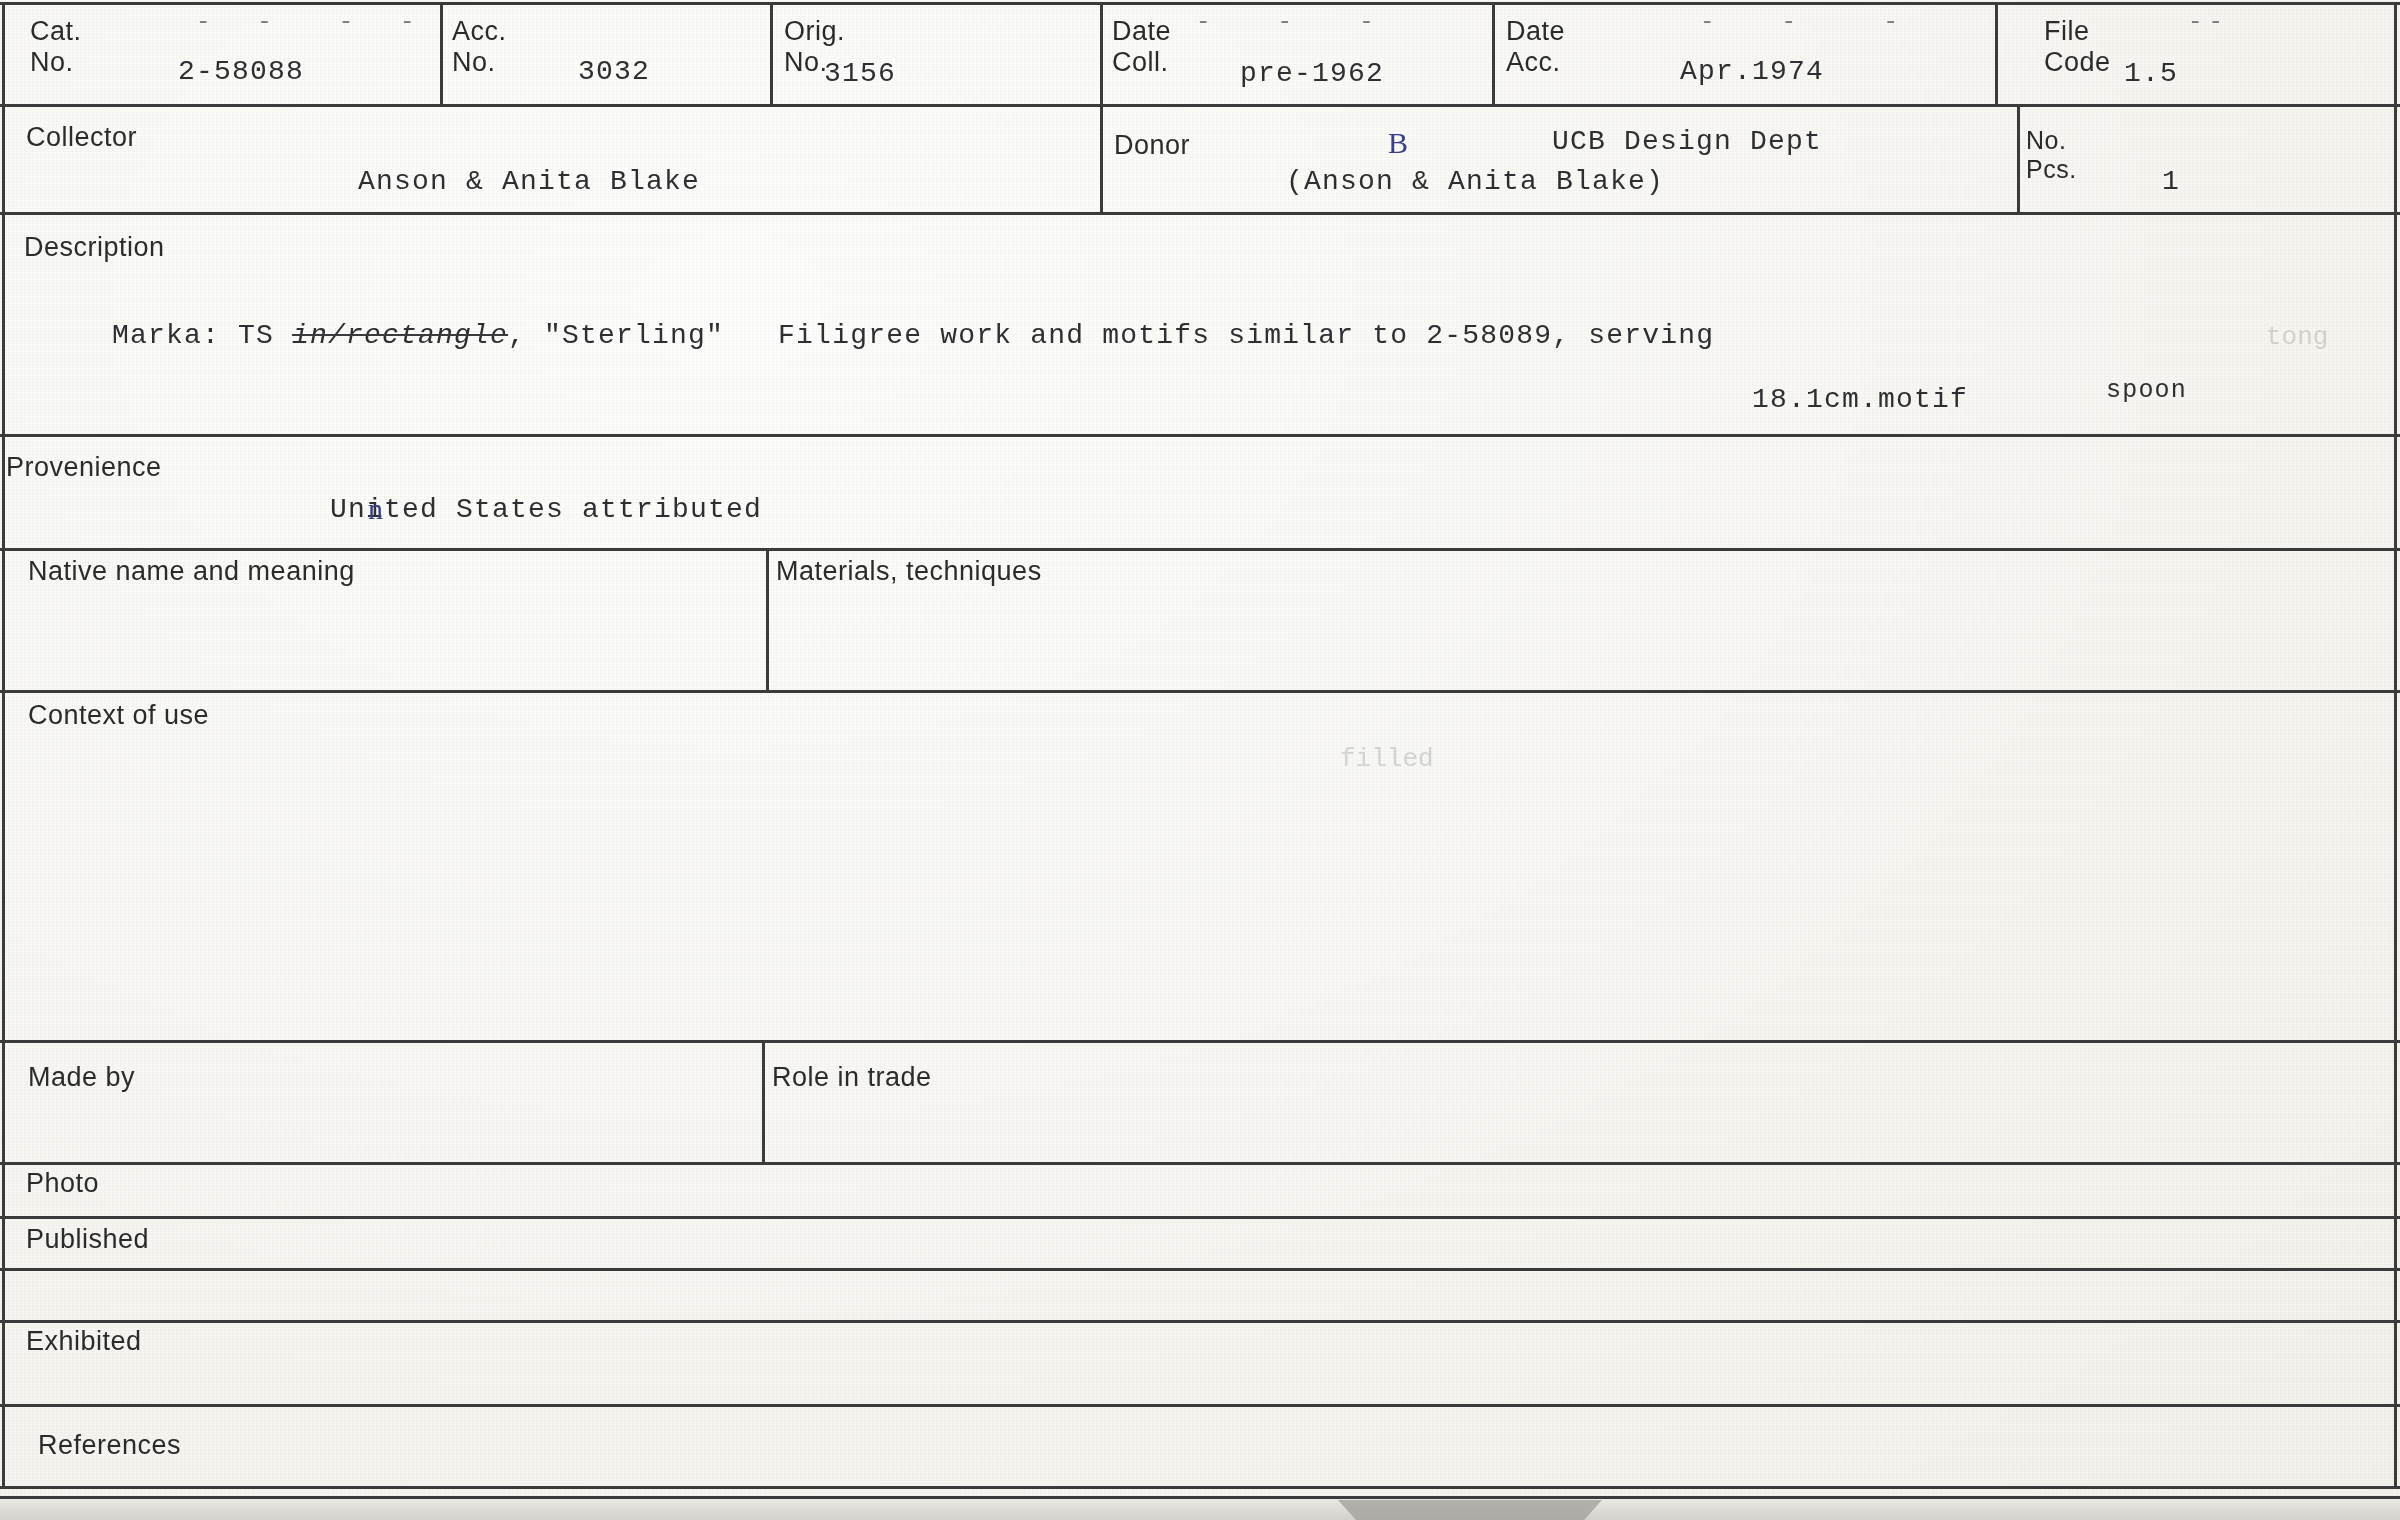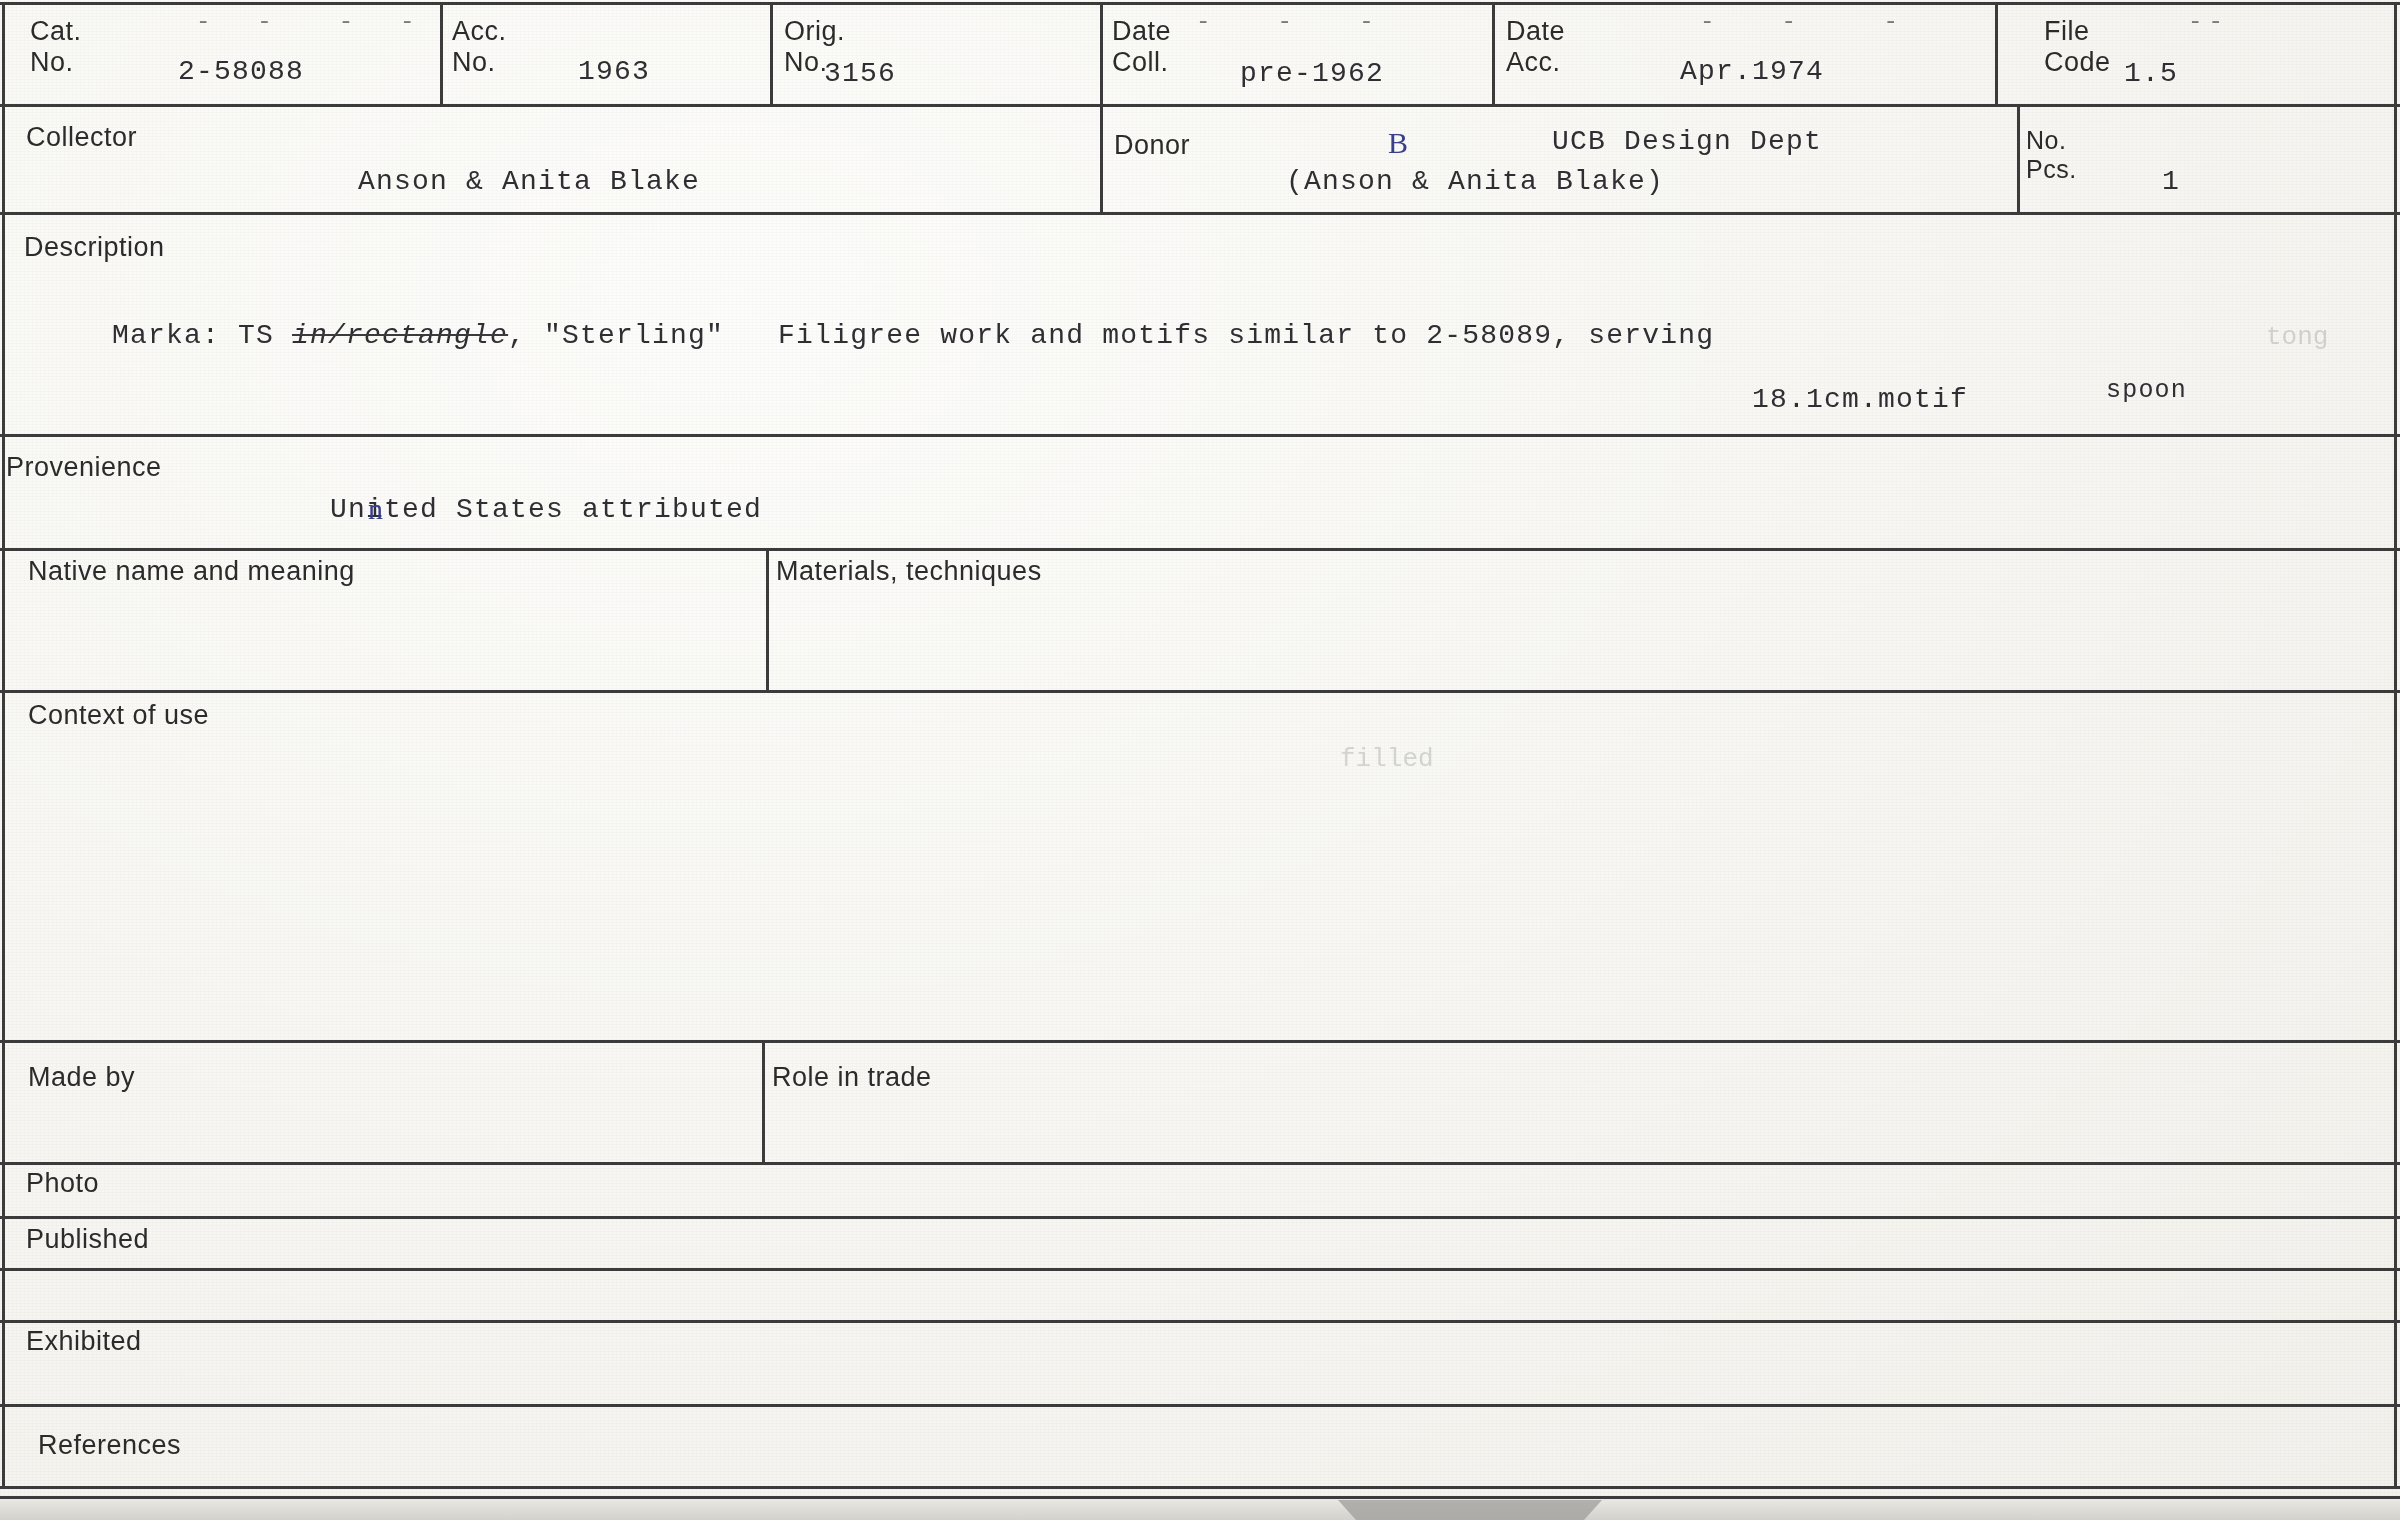--- a/index.html
+++ b/index.html
@@ -157,21 +157,21 @@
   <div class="label" style="left:784px; top:16px;">Orig.
 No.</div>
   <div class="label" style="left:1112px;top:16px;">Date
 Coll.</div>
   <div class="label" style="left:1506px;top:16px;">Date
 Acc.</div>
   <div class="label" style="left:2008px;top:16px;margin-left:36px;">File
 Code</div>
 
   <div class="typed" style="left:178px; top:56px;">2-58088</div>
-  <div class="typed" style="left:578px; top:56px;">1963</div>
+  <div class="typed" style="left:578px; top:56px;">3032</div>
   <div class="typed" style="left:824px; top:58px;">3156</div>
   <div class="typed" style="left:1240px;top:58px;">pre-1962</div>
   <div class="typed" style="left:1680px;top:56px;">Apr.1974</div>
   <div class="typed" style="left:2124px;top:58px;">1.5</div>
 
   <div class="dashes" style="left:196px; top:8px;">-  -   -  -</div>
   <div class="dashes" style="left:1196px;top:8px;">-   -   -</div>
   <div class="dashes" style="left:1700px;top:8px;">-   -    -</div>
   <div class="dashes" style="left:2188px;top:8px;">--</div>
 

